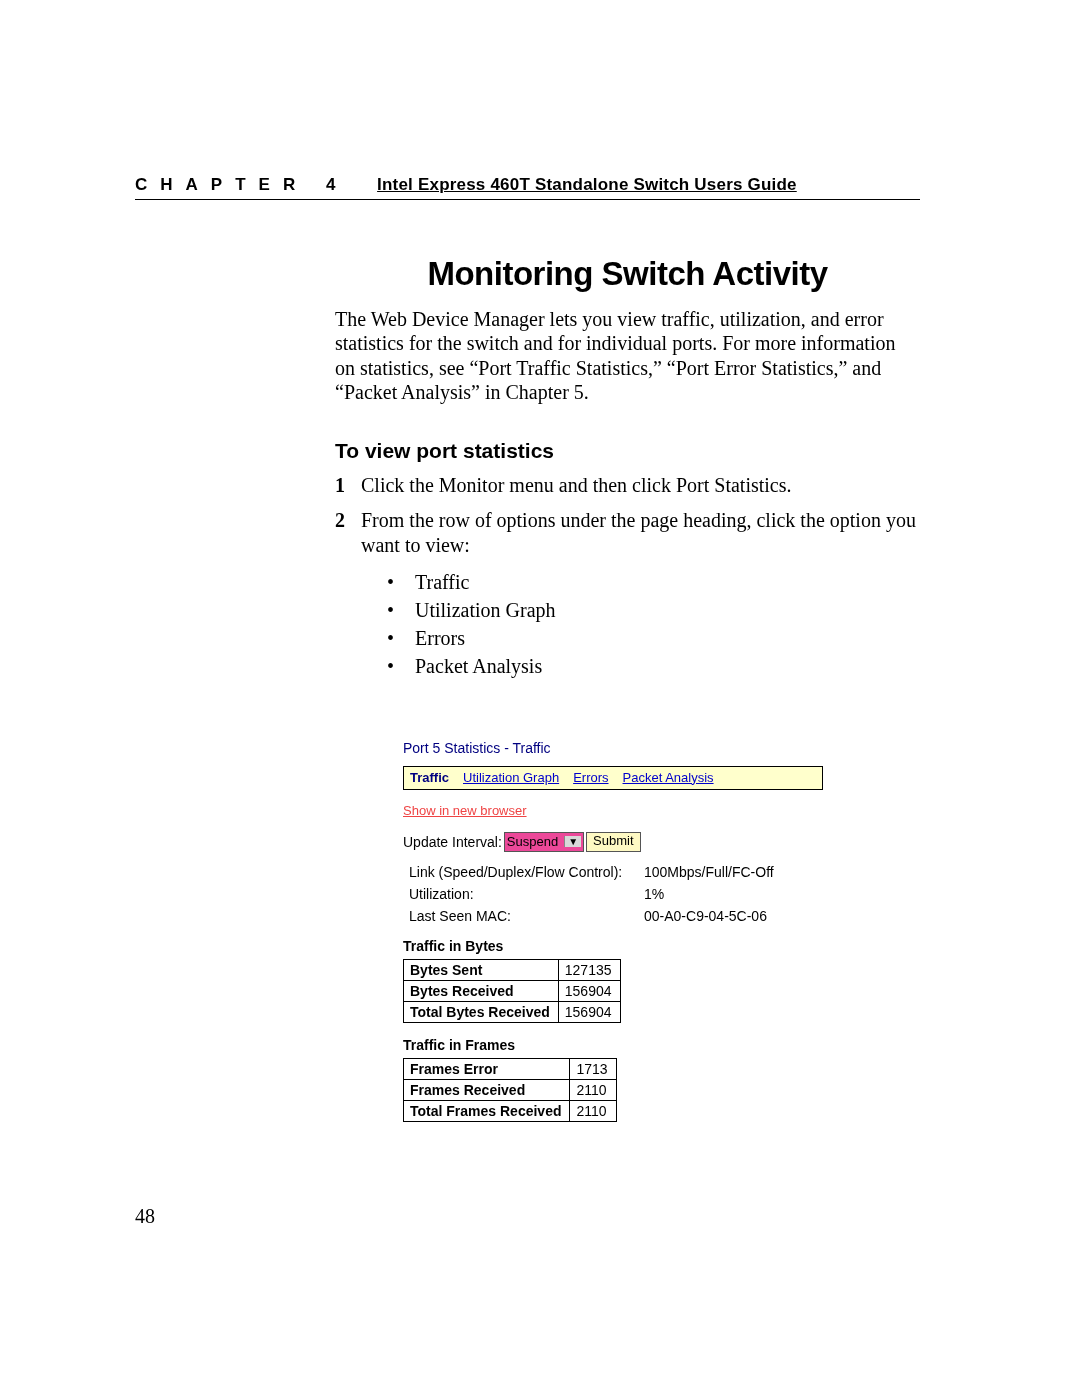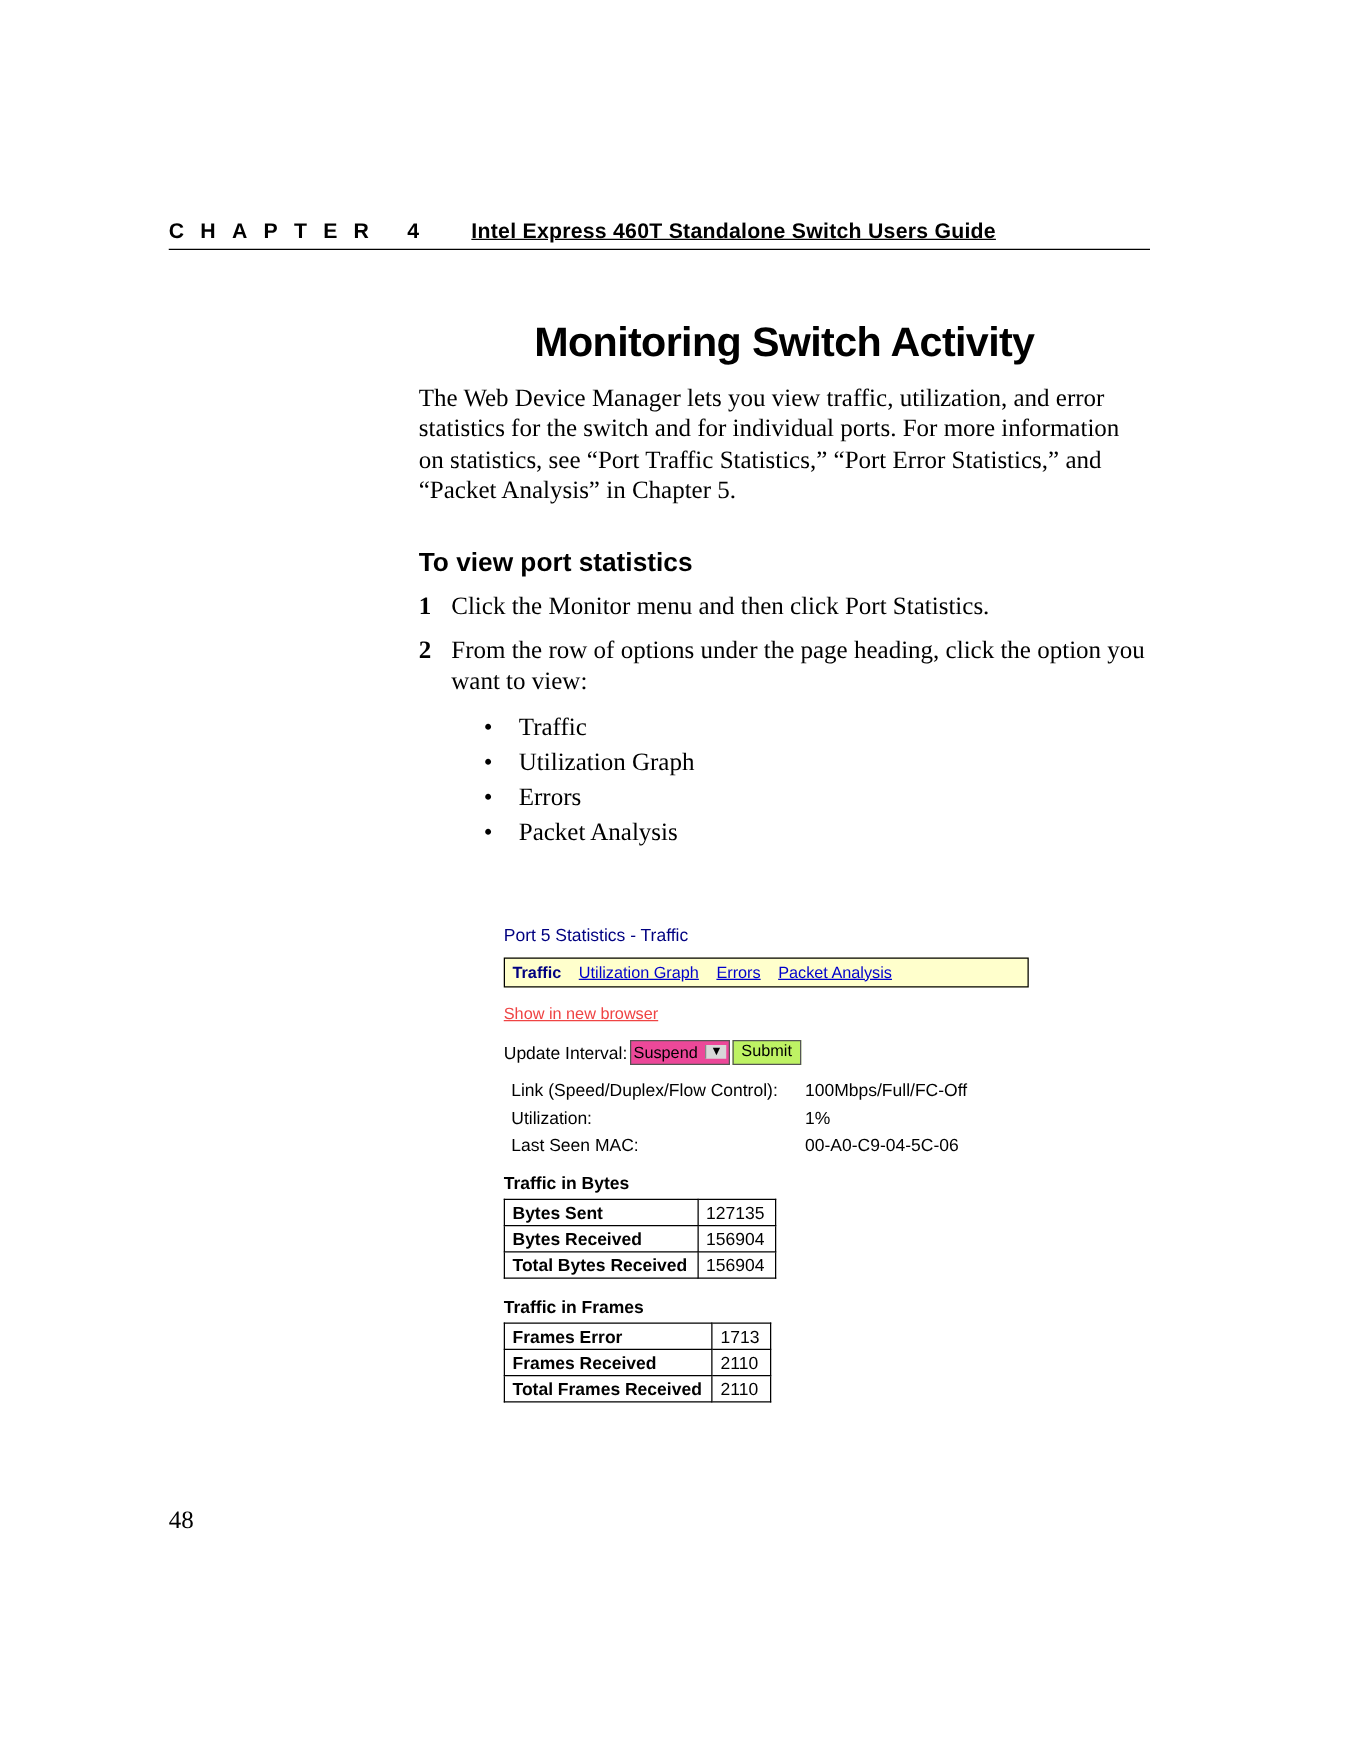--- a/index.html
+++ b/index.html
@@ -145,21 +145,21 @@
     padding: 0 3px;
     margin-left: 6px;
     font-size: 10px;
   }
   .figbutton {
     font-family: Arial, sans-serif;
     font-size: 13px;
     padding: 0 6px;
     height: 20px;
     border: 1px solid #555;
-    background: #bef264;
+    background: #fef9c3;
   }
   .fig-summary {
     font-size: 14px;
     margin-left: 6px;
     margin-bottom: 14px;
   }
   .fig-summary .row { display: flex; margin-bottom: 6px; }
   .fig-summary .lab { width: 235px; }
   .fig-subhead {
     font-weight: bold;

